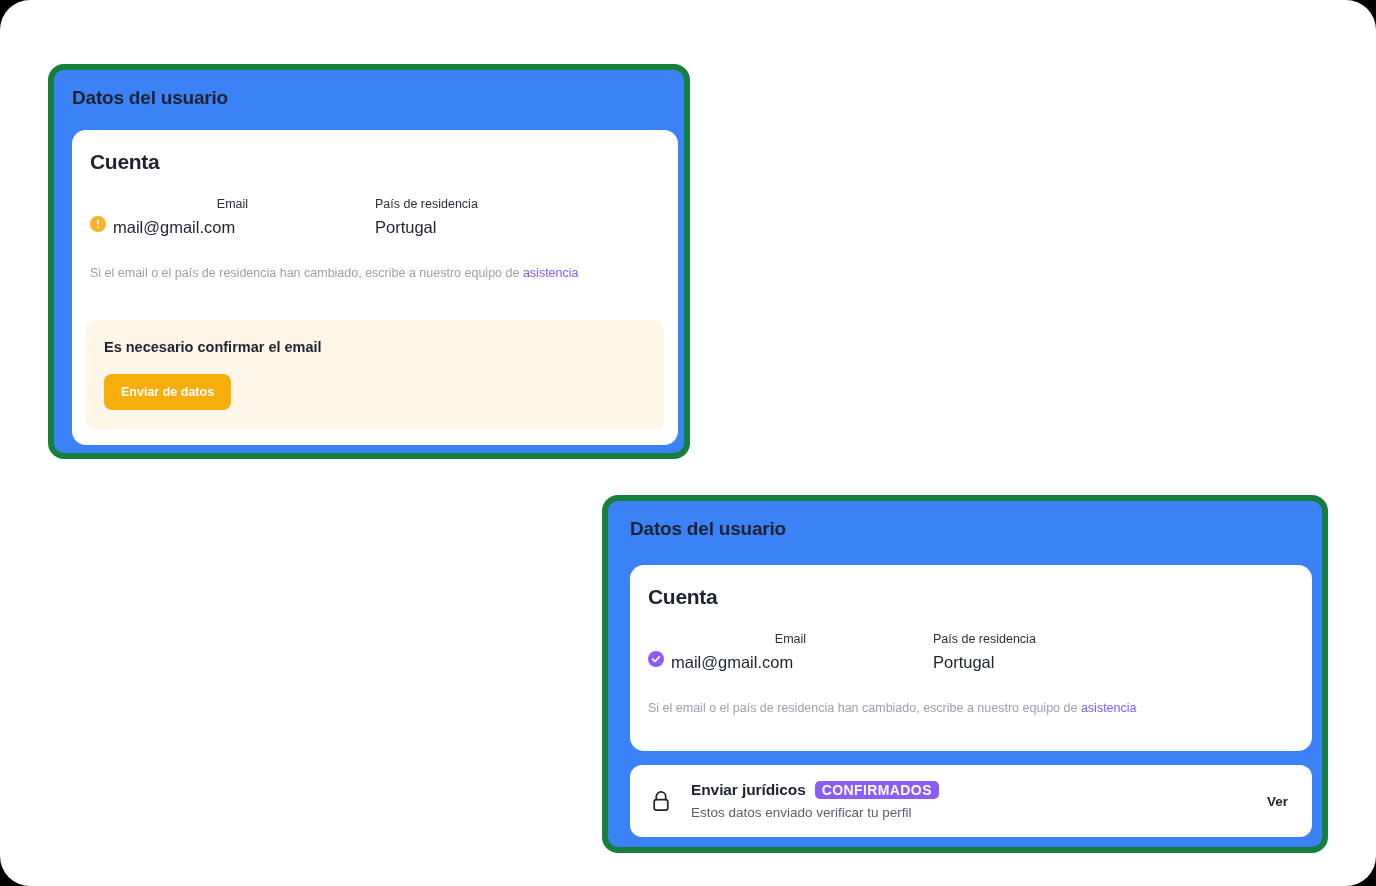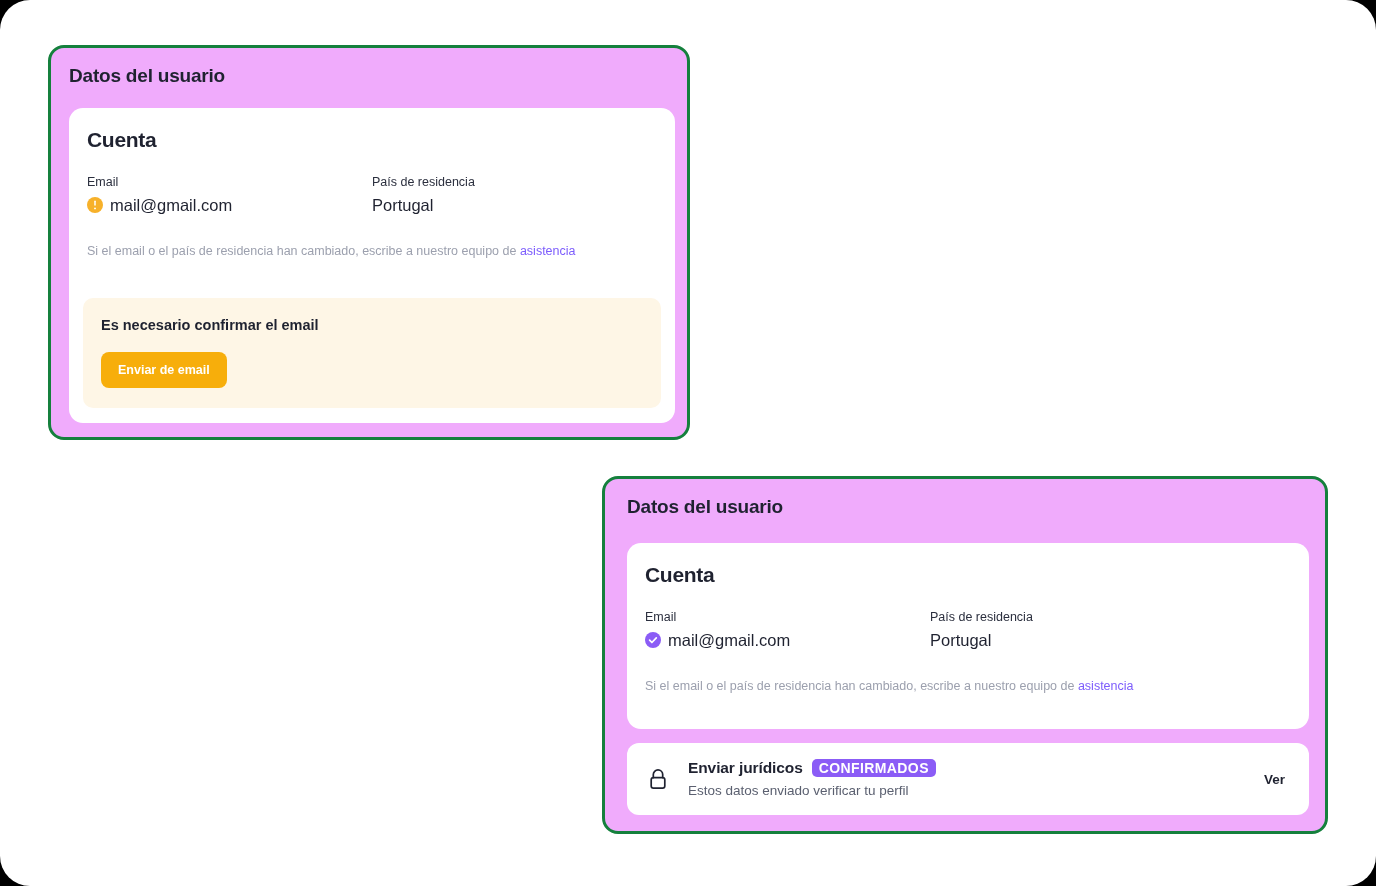--- a/index.html
+++ b/index.html
@@ -18,24 +18,25 @@
     width: 1376px;
     height: 886px;
     background: #FFFFFF;
     border-radius: 30px;
     overflow: hidden;
   }
 
   
   .outer-card {
     position: absolute;
-    background: #f0abfc;
-    border: 3px solid #15803d;
+    background: #3b82f6;
+    border: 6px solid #15803d;
     border-radius: 16px;
     box-sizing: border-box;
+    margin-top: 19px;
   }
   .outer-card.variant-warning {
     left: 48px;
     top: 45px;
     width: 642px;
     height: 395px;
   }
   .outer-card.variant-confirmed {
     left: 602px;
     top: 476px;
@@ -86,24 +87,24 @@
   }
   .variant-warning .fields { padding-left: 18px; }
   .variant-confirmed .fields { padding-left: 18px; }
   .field { }
   .field.email-field { width: 285px; }
   .field-label {
     font-size: 12.5px;
     font-weight: 400;
     color: #2B2F3E;
     line-height: 16px;
+    text-align: center;
   }
   .field-value-row {
     display: flex;
-    align-items: center;
     gap: 7px;
     margin-top: 4px;
   }
   .field-value {
     font-size: 16.5px;
     color: #1F2230;
     line-height: 22px;
   }
 
   
@@ -264,21 +265,21 @@
           </div>
         </div>
       </div>
 
       <div class="helper-text">
         <span>Si el email o el país de residencia han cambiado, escribe a nuestro equipo de </span><a class="helper-link" href="#">asistencia</a>
       </div>
 
       <div class="alert-box">
         <div class="alert-title">Es necesario confirmar el email</div>
-        <button class="alert-button">Enviar de email</button>
+        <button class="alert-button">Enviar de datos</button>
       </div>
     </div>
   </div>
 
   <div class="outer-card variant-confirmed">
     <div class="card-title">Datos del usuario</div>
 
     <div class="inner-card account-panel">
       <div class="section-heading">Cuenta</div>
 

